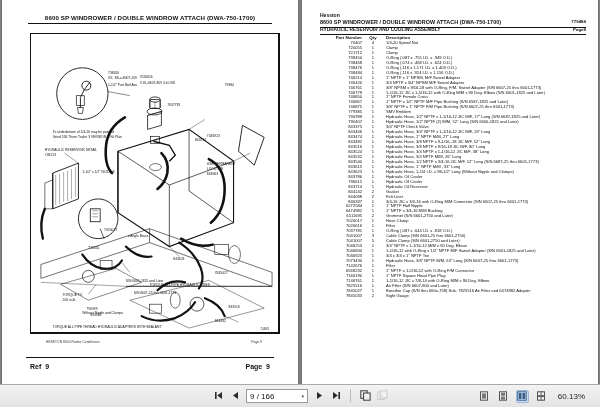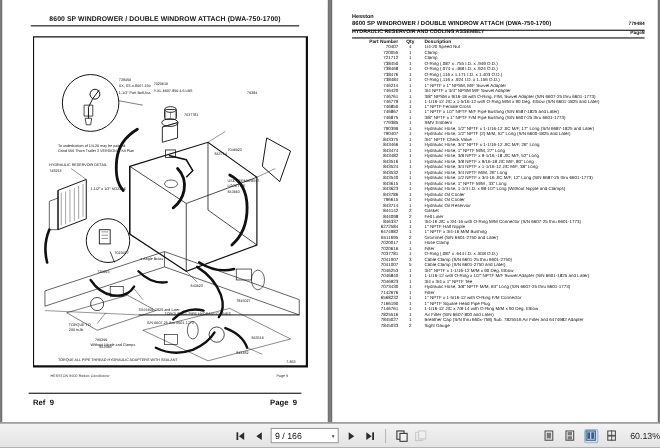--- a/index.html
+++ b/index.html
@@ -86,24 +86,24 @@
   
   .toolbar {
     height:23px; flex:0 0 23px;
     background:linear-gradient(#f3f3f3,#e3e3e3);
     border-top:1px solid #a9a9a9;
     display:flex; align-items:center;
     position:relative;
   }
   .tb-center {
     position:absolute; left:50%; transform:translateX(-50%);
-    display:flex; align-items:flex-end; gap:5px;
+    display:flex; align-items:flex-start; gap:5px;
   }
   .tb-right {
-    position:absolute; right:0;
+    position:absolute; right:15px;
     display:flex; align-items:center; gap:6px;justify-content:space-between;
   }
   .navbtn {
     width:12px; height:13px;
     display:flex; align-items:center; justify-content:center;
     color:#2b2b2b; cursor:default; background:transparent; border:none;
   }
   .navbtn svg { display:block; }
   .navbtn.disabled { opacity:.32; }
   .pagebox {

